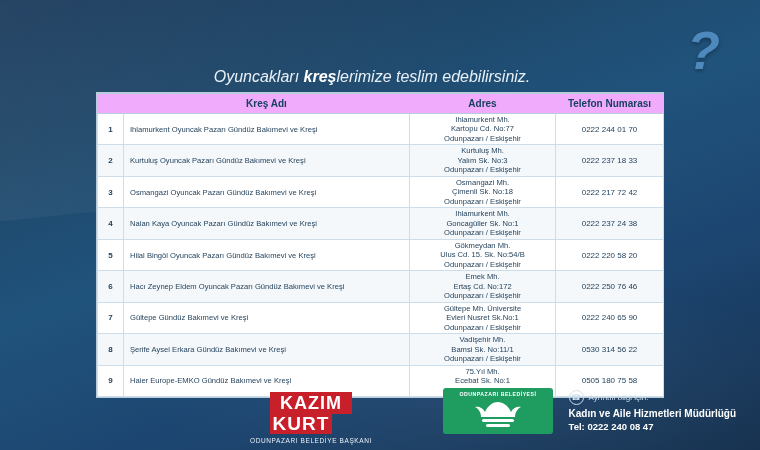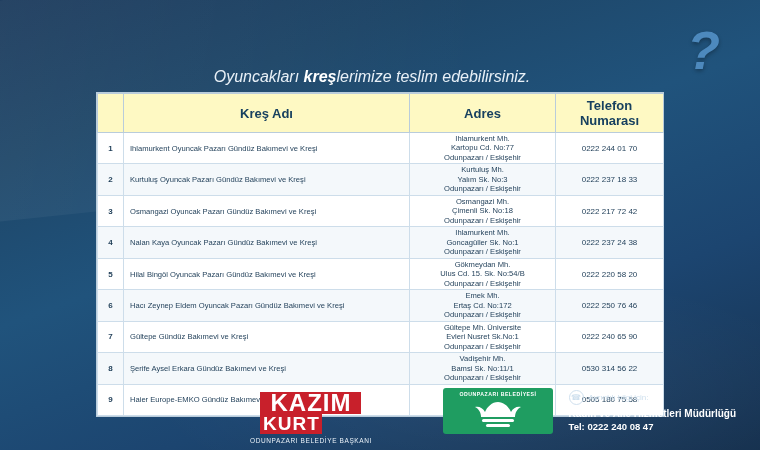--- a/index.html
+++ b/index.html
@@ -96,23 +96,23 @@
     background: #ffffff;
     border: 1px solid #b9ccdb;
     z-index: 5;
   }
   table {
     width: 100%;
     border-collapse: collapse;
     table-layout: fixed;
   }
   thead th {
-    background: #fef9c3;
+    background: #f0abfc;
     color: #17405f;
-    font-size: 13px;
+    font-size: 10px;
     font-weight: bold;
     padding: 4px 2px;
     border: 1px solid #b9ccdb;
     height: 18px;
   }
   tbody td {
     border: 1px solid #cdddea;
     font-size: 7.6px;
     color: #1d3c56;
     padding: 1px 4px;
@@ -144,21 +144,21 @@
     position: absolute;
     left: 250px;
     top: 8px;
     text-align: center;
   }
   .kazim-red {
     display: block;
     background: #c8202b;
     color: #ffffff;
     font-weight: bold;
-    font-size: 24px;
+    font-size: 18px;
     letter-spacing: 1px;
     padding: 1px 10px 1px 10px;
     line-height: 20px;
   }
   .kurt-red {
     display: block;
     background: #c8202b;
     color: #ffffff;
     font-weight: bold;
     font-size: 19px;

